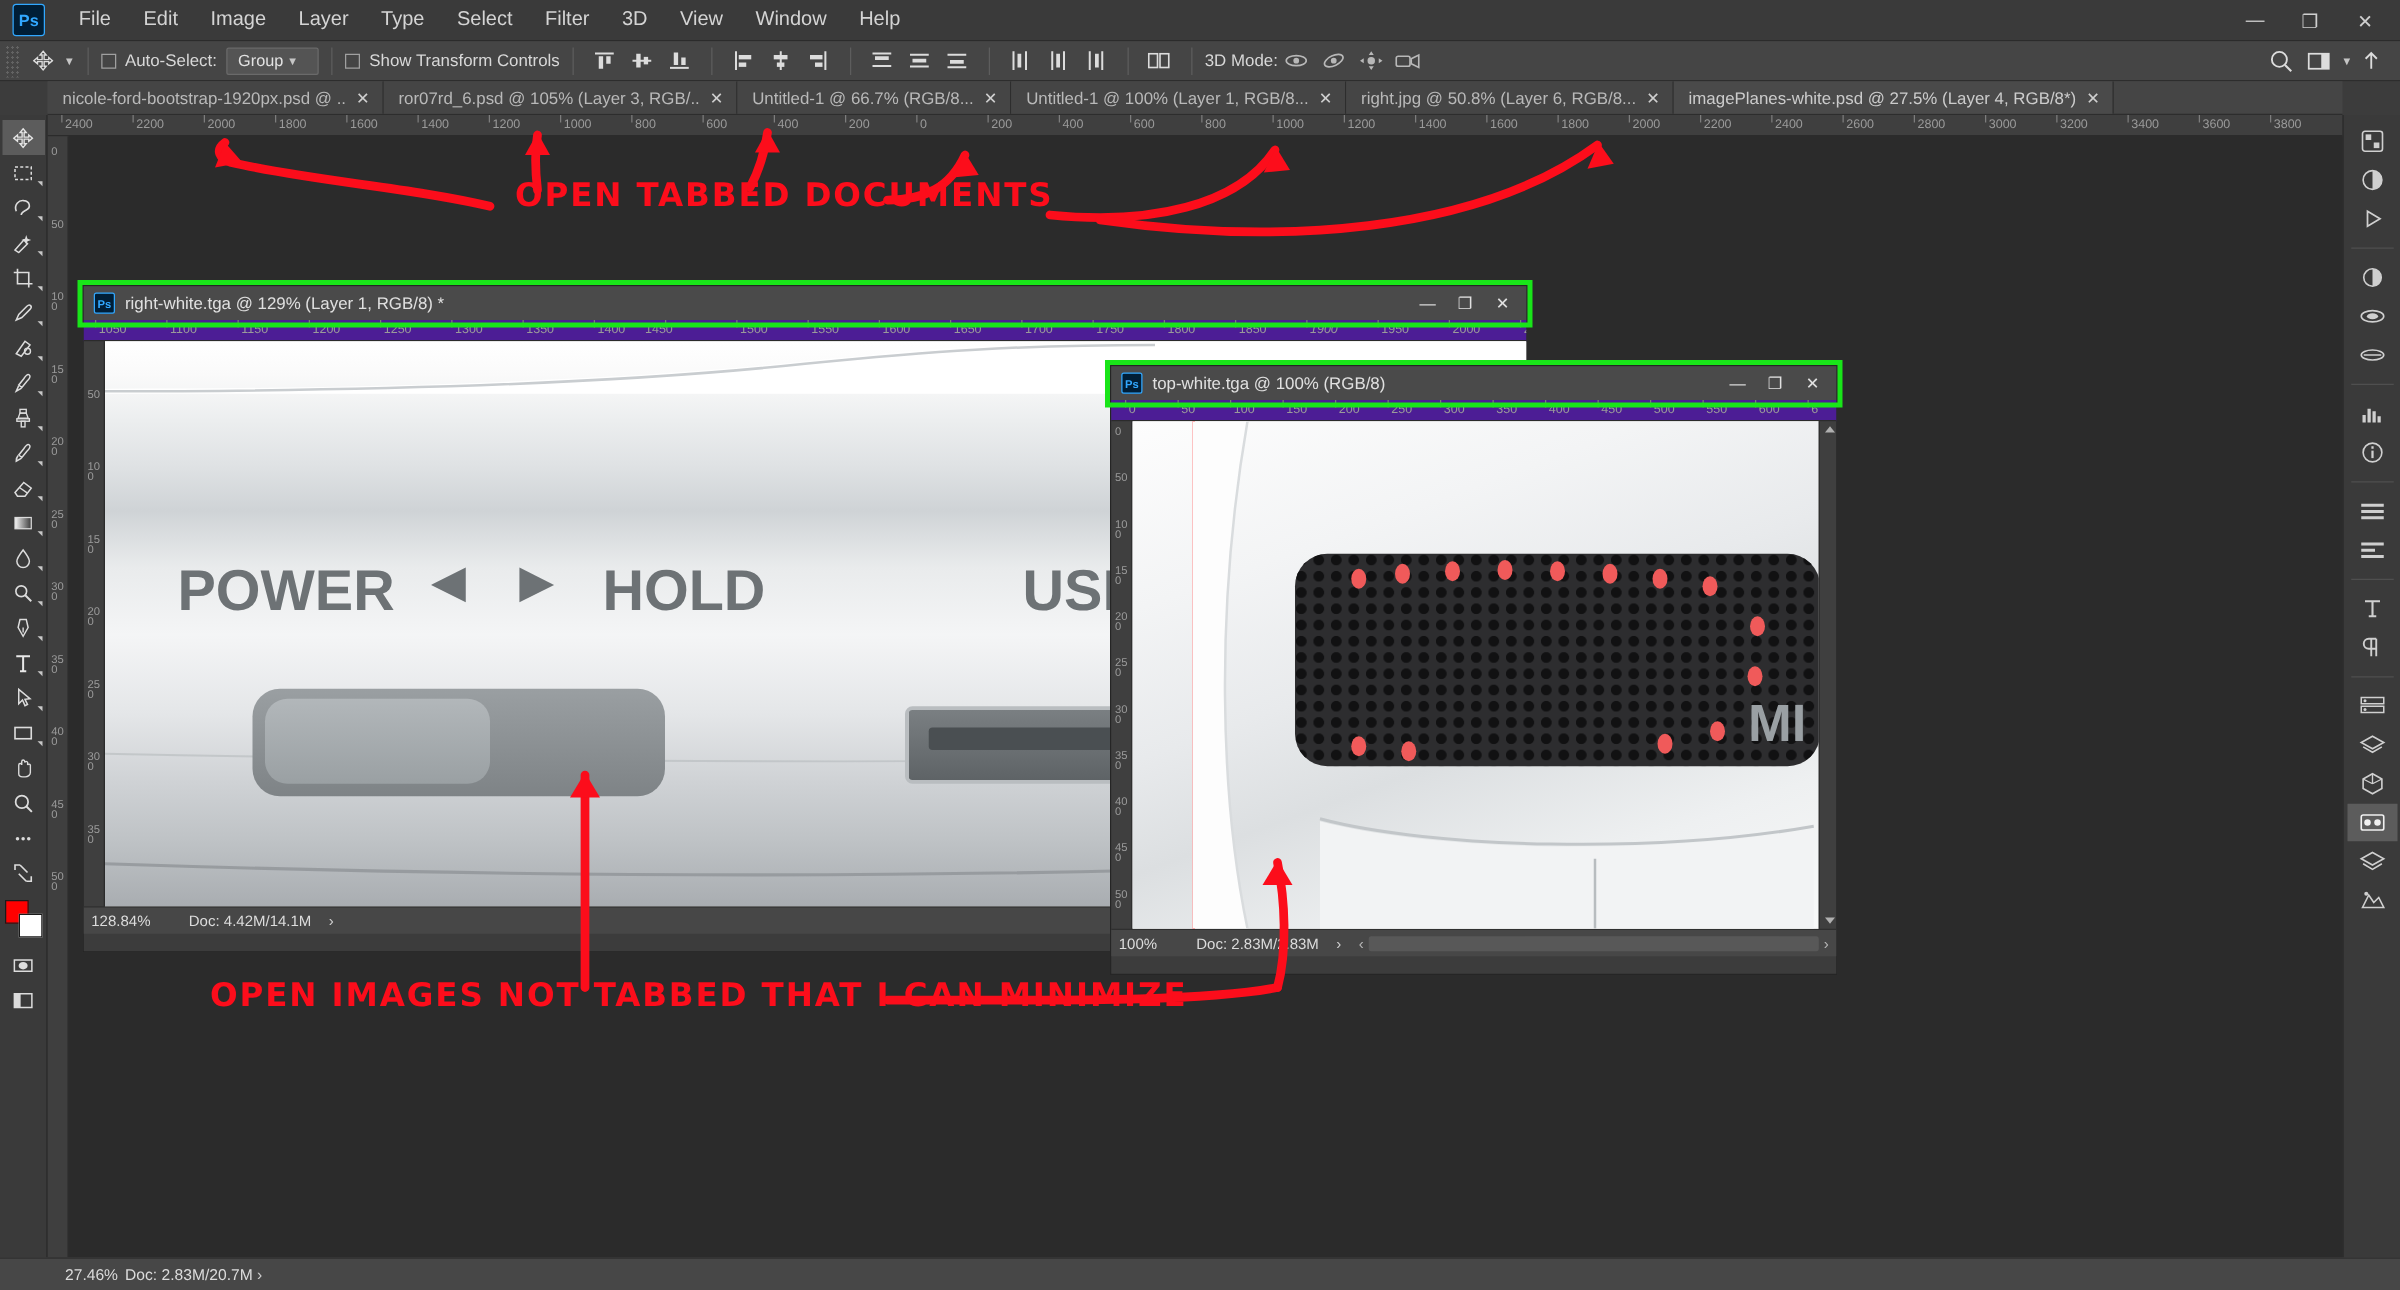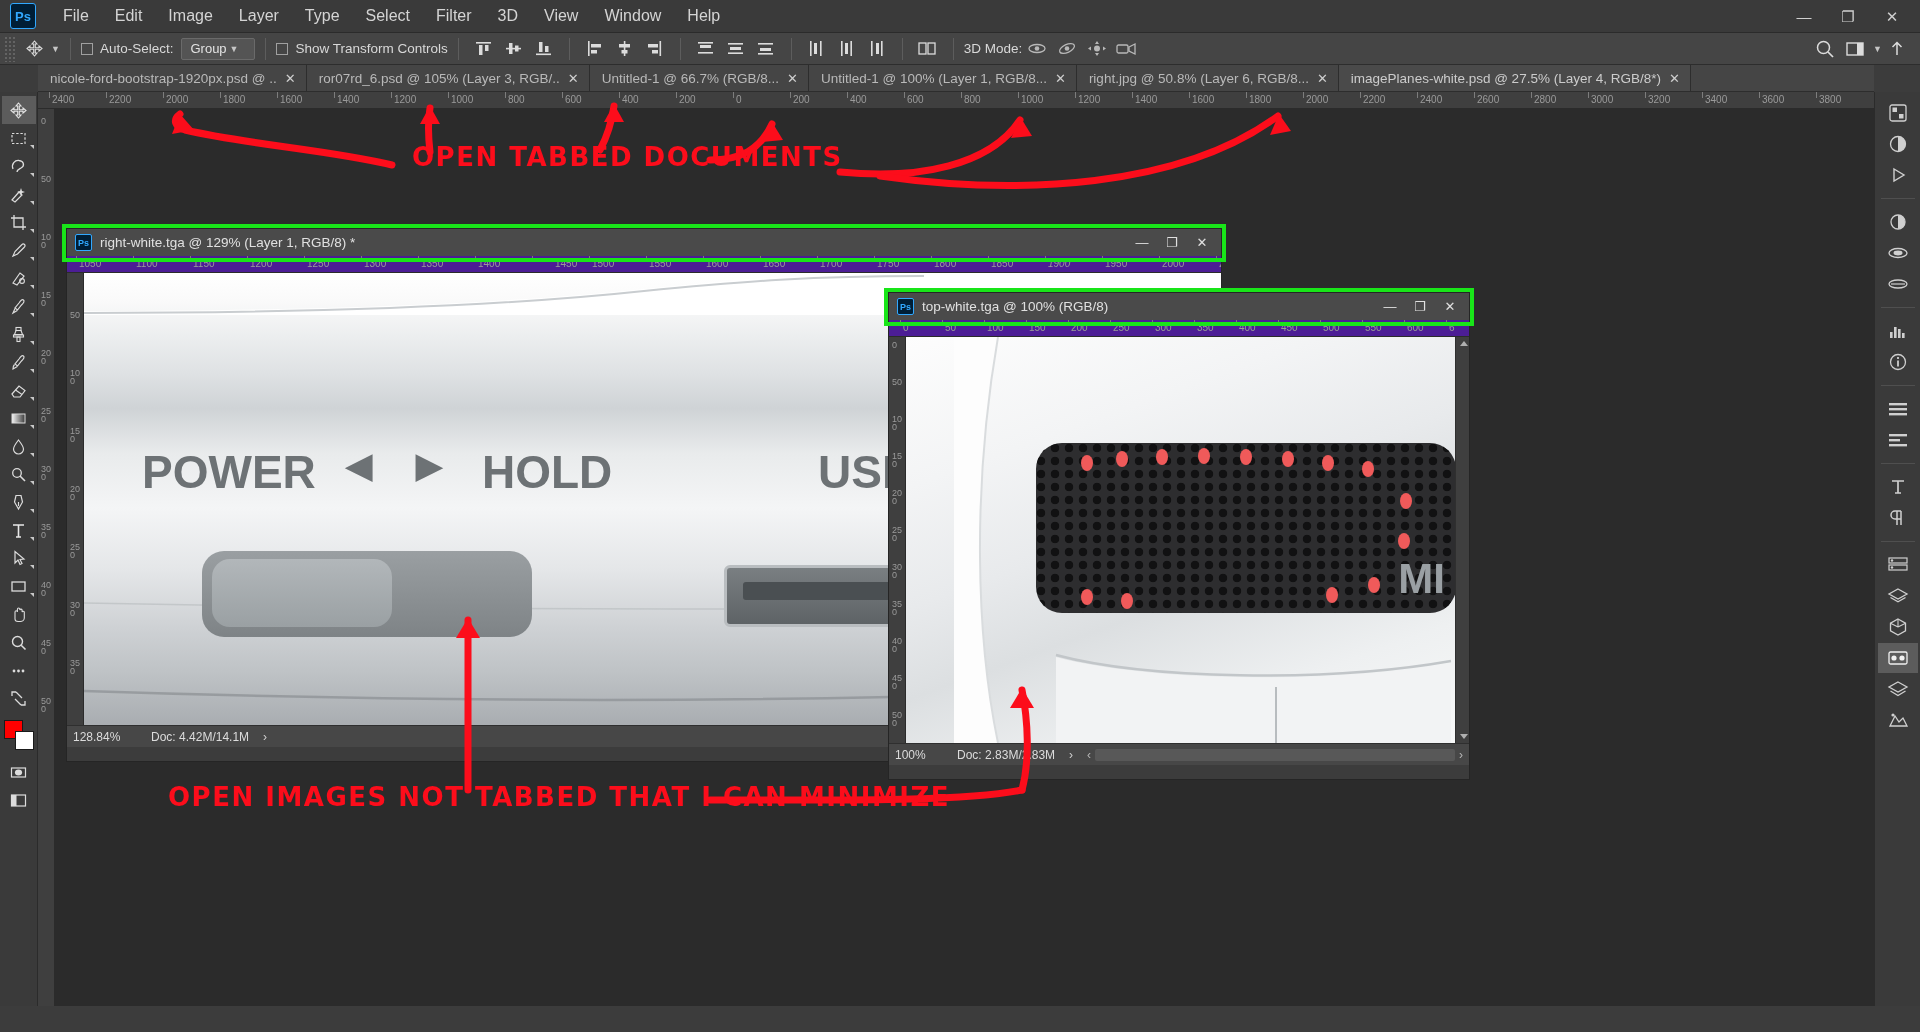--- a/index.html
+++ b/index.html
@@ -784,21 +784,21 @@
           <span style="left: 183px;">1200</span>
           <span style="left: 180px; top: 0px; width: 1px; height: 6px; background: rgb(125, 125, 125);"></span>
           <span style="left: 240px;">1250</span>
           <span style="left: 237px; top: 0px; width: 1px; height: 6px; background: rgb(125, 125, 125);"></span>
           <span style="left: 297px;">1300</span>
           <span style="left: 294px; top: 0px; width: 1px; height: 6px; background: rgb(125, 125, 125);"></span>
           <span style="left: 354px;">1350</span>
           <span style="left: 351px; top: 0px; width: 1px; height: 6px; background: rgb(125, 125, 125);"></span>
           <span style="left: 411px;">1400</span>
           <span style="left: 408px; top: 0px; width: 1px; height: 6px; background: rgb(125, 125, 125);"></span>
-          <span style="left: 488px;">1450</span>
+          <span style="left: 449px;">1450</span>
           <span style="left: 465px; top: 0px; width: 1px; height: 6px; background: rgb(125, 125, 125);"></span>
           <span style="left: 525px;">1500</span>
           <span style="left: 522px; top: 0px; width: 1px; height: 6px; background: rgb(125, 125, 125);"></span>
           <span style="left: 582px;">1550</span>
           <span style="left: 579px; top: 0px; width: 1px; height: 6px; background: rgb(125, 125, 125);"></span>
           <span style="left: 639px;">1600</span>
           <span style="left: 636px; top: 0px; width: 1px; height: 6px; background: rgb(125, 125, 125);"></span>
           <span style="left: 696px;">1650</span>
           <span style="left: 693px; top: 0px; width: 1px; height: 6px; background: rgb(125, 125, 125);"></span>
           <span style="left: 753px;">1700</span>
@@ -949,20 +949,28 @@
         <span>2.83M/2.83M</span>
         <span class="arrow">›</span>
         <span style="margin-left:14px;color:#b6b6b6">‹</span>
         <span style="flex:1;margin:0 4px;height:12px;background:#585858;border-radius:2px"></span>
         <span style="color:#b6b6b6">›</span>
       </div>
     </div>
     <div class="fw-green" style="left: 846px; top: 196px; width: 590px; height: 38px;"></div>
   </div>
 
+  <div class="statusbar">
+    <span class="zoomval">27.46%</span>
+    <span class="docval">
+      <span>Doc:</span>
+      <span>2.83M/20.7M</span>
+      <span class="arrow">›</span>
+    </span>
+  </div>
 
   <svg class="overlay">
     <g stroke="#fc0d1b" stroke-width="7" fill="none" stroke-linecap="round">
       <path d="M392,165 C330,150 250,145 185,130 C175,127 172,120 180,114"></path>
       <path d="M430,152 C428,135 428,120 430,108"></path>
       <path d="M600,150 C608,135 612,120 614,106"></path>
       <path d="M710,160 C740,160 760,150 772,124"></path>
       <path d="M840,172 C920,180 990,165 1020,120"></path>
       <path d="M880,176 C1020,196 1180,188 1278,116"></path>
       <path d="M468,790 C468,730 468,680 468,620"></path>

